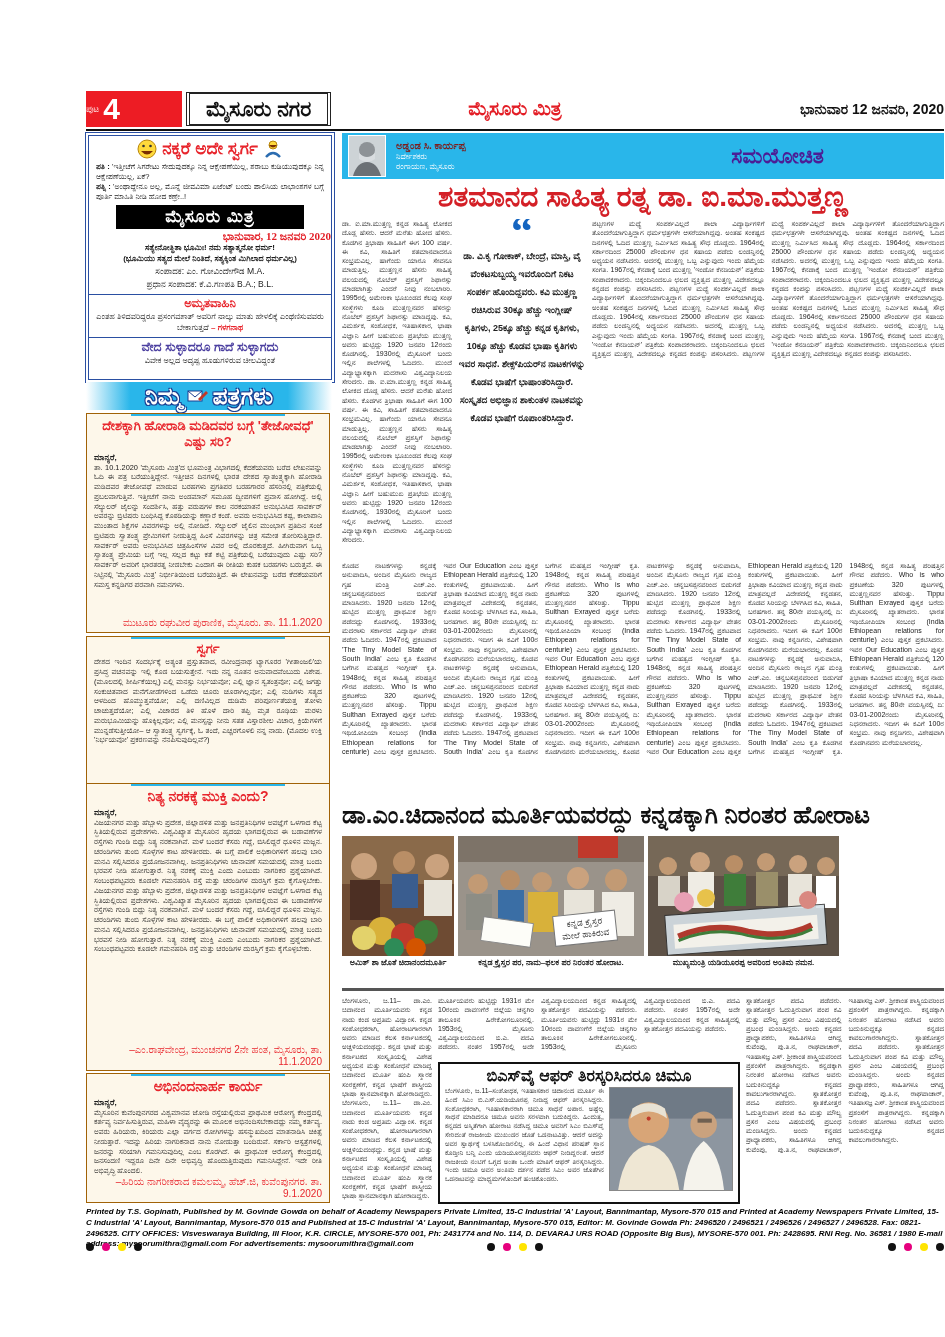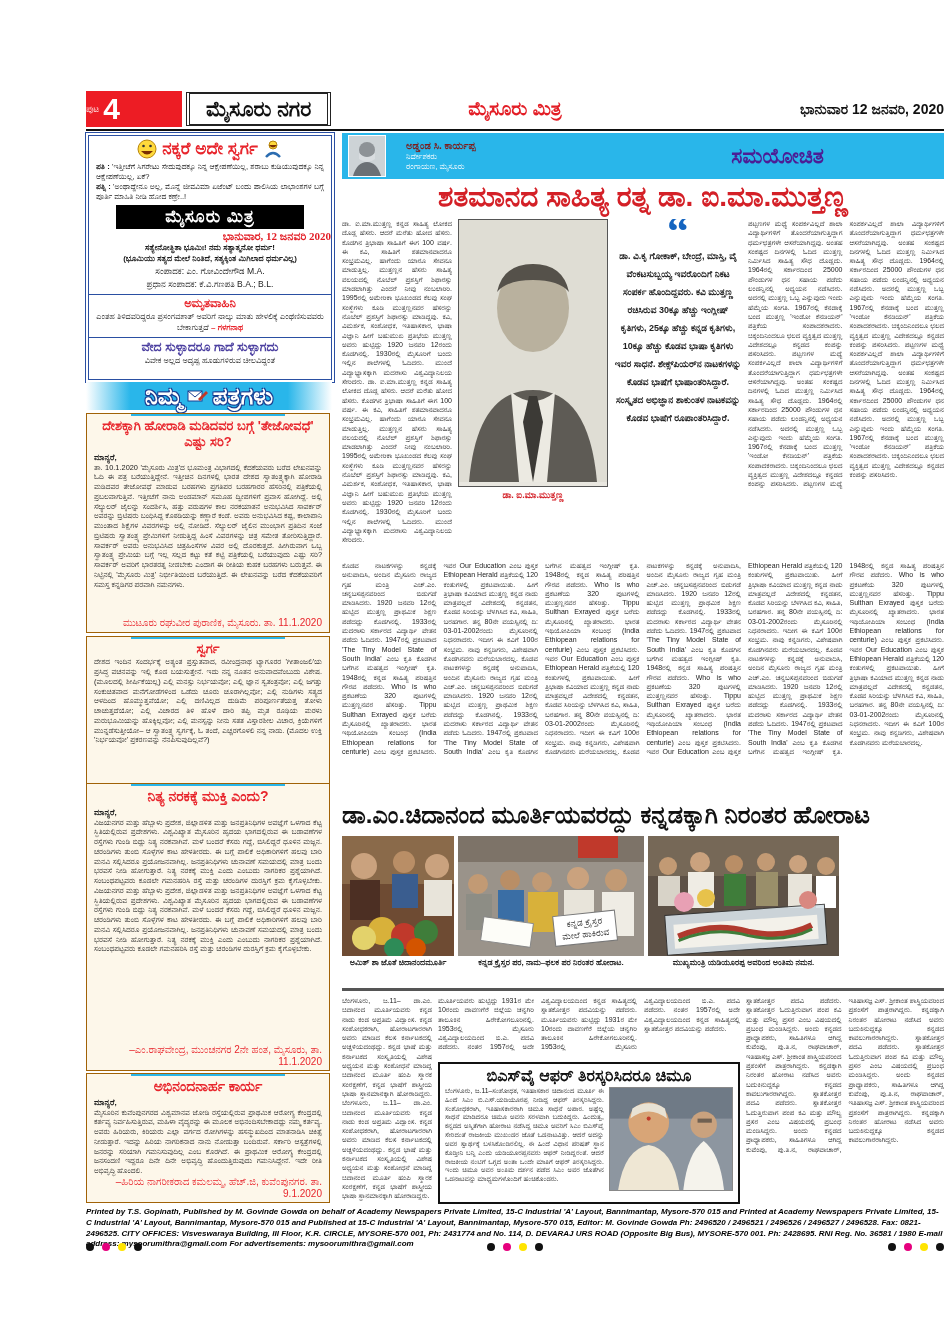--- a/index.html
+++ b/index.html
@@ -46,21 +46,21 @@
   .letters-banner .bw{font-size:23px;font-weight:bold;color:#ffffff;
                       text-shadow:-1px -1px 0 #1b3e91,1px -1px 0 #1b3e91,-1px 1px 0 #1b3e91,1px 1px 0 #1b3e91;}
   .letter{position:absolute;left:0;width:244px;border:1px solid #a16207;background:#fdf7ea;padding:4px 7px;box-sizing:border-box;}
   .letter::before{content:"";position:absolute;top:-3px;left:18%;width:64%;height:5px;background:#29b6ea;}
   .letter-head{color:#e8252c;font-weight:bold;text-align:center;line-height:1.25;}
   .letter-sal{font-size:8px;font-weight:bold;margin-top:2px;}
   .letter-body{font-size:7.4px;line-height:1.32;}
   .letter-sig{color:#e8252c;font-weight:normal;font-size:10px;text-align:right;margin-top:2px;}
   .bstrip{left:342px;top:133px;width:602px;height:46px;background:#29b6ea;display:flex;align-items:center;}
   .bstrip .bphoto{width:36px;height:40px;background:#cfd4d6;border:1px solid #fff;margin-left:6px;flex:none;}
-  .bline{margin-left:20px;line-height:1.2;}
+  .bline{margin-left:10px;line-height:1.2;}
   .bname{color:#7b1f1f;font-weight:bold;font-size:10px;}
   .brole{color:#ffffff;font-size:8px;}
   .kicker{margin-left:auto;margin-right:120px;color:#4c1d95;font-weight:bold;font-size:21px;
           }
   .headline{left:342px;top:181px;width:602px;text-align:center;color:#d42027;font-weight:bold;font-size:28px;}
   .row1{left:342px;top:219px;width:602px;height:338px;display:flex;gap:6px;}
   .a-col1{width:110px;flex:none;font-size:7px;line-height:1.33;}
   .a-photo{width:150px;flex:none;}
   .a-photo .frame{border:1px solid #555;background:#e9e7e0;}
   .a-caption{color:#d42027;font-weight:bold;font-size:9px;text-align:center;margin-top:3px;}
@@ -206,34 +206,20 @@
       <div class="brole">ನಿರ್ದೇಶಕರು</div>
       <div class="brole">ರಂಗಾಯಣ, ಮೈಸೂರು</div>
     </div>
     <div class="kicker">ಸಮಯೋಚಿತ</div>
   </div>
 
   <div class="abs headline">ಶತಮಾನದ ಸಾಹಿತ್ಯ ರತ್ನ ಡಾ. ಐ.ಮಾ.ಮುತ್ತಣ್ಣ</div>
 
   <div class="abs row1">
     <div class="a-col1 just clip">ಡಾ. ಐ.ಮಾ.ಮುತ್ತಣ್ಣ ಕನ್ನಡ ಸಾಹಿತ್ಯ ಲೋಕದ ದೊಡ್ಡ ಹೆಸರು. ಆದರೆ ಮರೆತು ಹೋದ ಹೆಸರು. ಕೊಡಗಿನ ತ್ರಿಭಾಷಾ ಸಾಹಿತಿಗೆ ಈಗ 100 ವರ್ಷ. ಈ ಕವಿ, ಸಾಹಿತಿಗೆ ಶತಮಾನವಾದರೂ ಸಂಭ್ರಮವಿಲ್ಲ. ಹಾಗೆಂದು ಯಾರೂ ಸೇವನೂ ಮಾಡುತ್ತಿಲ್ಲ. ಮುತ್ತಣ್ಣನ ಹೆಸರು ಸಾಹಿತ್ಯ ವಲಯದಲ್ಲಿ ನೊಬೆಲ್ ಪ್ರಶಸ್ತಿಗೆ ಶಿಫಾರಸ್ಸು ಮಾಡಲಾಗಿತ್ತು ಎಂದರೆ ನೀವು ನಂಬಲಾರಿರಿ. 1995ರಲ್ಲಿ ಅಮೇರಿಕಾ ಭೂಖಂಡದ ಕೆಲವು ಸಂಘ ಸಂಸ್ಥೆಗಳು ಕೂಡಿ ಮುತ್ತಣ್ಣನವರ ಹೆಸರನ್ನು ನೊಬೆಲ್ ಪ್ರಶಸ್ತಿಗೆ ಶಿಫಾರಸ್ಸು ಮಾಡಿದ್ದವು. ಕವಿ, ವಿಮರ್ಶಕ, ಸಂಶೋಧಕ, ಇತಿಹಾಸಕಾರ, ಭಾಷಾ ವಿಜ್ಞಾನಿ ಹೀಗೆ ಬಹುಮುಖ ಪ್ರತಿಭೆಯ ಮುತ್ತಣ್ಣ ಅವರು ಹುಟ್ಟಿದ್ದು 1920 ಜನವರಿ 12ರಂದು ಕೊಡಗಿನಲ್ಲಿ. 1930ರಲ್ಲಿ ಮೈಸೂರಿಗೆ ಬಂದು ಇಲ್ಲಿನ ಶಾಲೆಗಳಲ್ಲಿ ಓದಿದರು. ಮುಂದೆ ವಿದ್ಯಾಭ್ಯಾಸಕ್ಕಾಗಿ ಮದರಾಸು ವಿಶ್ವವಿದ್ಯಾನಿಲಯ ಸೇರಿದರು. ಡಾ. ಐ.ಮಾ.ಮುತ್ತಣ್ಣ ಕನ್ನಡ ಸಾಹಿತ್ಯ ಲೋಕದ ದೊಡ್ಡ ಹೆಸರು. ಆದರೆ ಮರೆತು ಹೋದ ಹೆಸರು. ಕೊಡಗಿನ ತ್ರಿಭಾಷಾ ಸಾಹಿತಿಗೆ ಈಗ 100 ವರ್ಷ. ಈ ಕವಿ, ಸಾಹಿತಿಗೆ ಶತಮಾನವಾದರೂ ಸಂಭ್ರಮವಿಲ್ಲ. ಹಾಗೆಂದು ಯಾರೂ ಸೇವನೂ ಮಾಡುತ್ತಿಲ್ಲ. ಮುತ್ತಣ್ಣನ ಹೆಸರು ಸಾಹಿತ್ಯ ವಲಯದಲ್ಲಿ ನೊಬೆಲ್ ಪ್ರಶಸ್ತಿಗೆ ಶಿಫಾರಸ್ಸು ಮಾಡಲಾಗಿತ್ತು ಎಂದರೆ ನೀವು ನಂಬಲಾರಿರಿ. 1995ರಲ್ಲಿ ಅಮೇರಿಕಾ ಭೂಖಂಡದ ಕೆಲವು ಸಂಘ ಸಂಸ್ಥೆಗಳು ಕೂಡಿ ಮುತ್ತಣ್ಣನವರ ಹೆಸರನ್ನು ನೊಬೆಲ್ ಪ್ರಶಸ್ತಿಗೆ ಶಿಫಾರಸ್ಸು ಮಾಡಿದ್ದವು. ಕವಿ, ವಿಮರ್ಶಕ, ಸಂಶೋಧಕ, ಇತಿಹಾಸಕಾರ, ಭಾಷಾ ವಿಜ್ಞಾನಿ ಹೀಗೆ ಬಹುಮುಖ ಪ್ರತಿಭೆಯ ಮುತ್ತಣ್ಣ ಅವರು ಹುಟ್ಟಿದ್ದು 1920 ಜನವರಿ 12ರಂದು ಕೊಡಗಿನಲ್ಲಿ. 1930ರಲ್ಲಿ ಮೈಸೂರಿಗೆ ಬಂದು ಇಲ್ಲಿನ ಶಾಲೆಗಳಲ್ಲಿ ಓದಿದರು. ಮುಂದೆ ವಿದ್ಯಾಭ್ಯಾಸಕ್ಕಾಗಿ ಮದರಾಸು ವಿಶ್ವವಿದ್ಯಾನಿಲಯ ಸೇರಿದರು.</div>
-    <div class="a-photo">
-      <div class="frame">
-        <svg width="148" height="262" viewBox="0 0 148 262">
-          <rect width="148" height="262" fill="#e8e6de"></rect>
-          <rect width="148" height="262" fill="#cfccc2" opacity="0.35"></rect>
-          <ellipse cx="74" cy="88" rx="36" ry="44" fill="#b9b19e"></ellipse>
-          <path d="M38 72 q6 -28 36 -28 q30 0 36 28 q-10 -12 -36 -12 q-26 0 -36 12 z" fill="#55514a"></path>
-          <path d="M10 262 q8 -92 64 -92 q56 0 64 92 z" fill="#5e5b55"></path>
-          <path d="M52 172 q22 18 44 0 l-8 90 h-28 z" fill="#eceae2"></path>
-          <path d="M70 176 h8 l6 26 -10 60 -10 -60 z" fill="#3c3a36"></path>
-        </svg>
-      </div>
-      <div class="a-caption">ಡಾ. ಐ.ಮಾ.ಮುತ್ತಣ್ಣ</div>
-    </div>
     <div class="a-quote clip">
       <span class="qmark">“</span>
       <span class="qtext">ಡಾ. ವಿ.ಕೃ ಗೋಕಾಕ್, ಬೇಂದ್ರೆ, ಮಾಸ್ತಿ, ವೈ ವೆಂಕಟಸುಬ್ಬಯ್ಯ ಇವರೊಂದಿಗೆ ನಿಕಟ ಸಂಪರ್ಕ ಹೊಂದಿದ್ದವರು. ಕವಿ ಮುತ್ತಣ್ಣ ರಚಿಸಿರುವ 30ಕ್ಕೂ ಹೆಚ್ಚು ಇಂಗ್ಲೀಷ್ ಕೃತಿಗಳು, 25ಕ್ಕೂ ಹೆಚ್ಚು ಕನ್ನಡ ಕೃತಿಗಳು, 10ಕ್ಕೂ ಹೆಚ್ಚು ಕೊಡವ ಭಾಷಾ ಕೃತಿಗಳು ಇವರ ಸಾಧನೆ. ಶೇಕ್ಸ್‌ಪಿಯರ್‌ನ ನಾಟಕಗಳನ್ನು ಕೊಡವ ಭಾಷೆಗೆ ಭಾಷಾಂತರಿಸಿದ್ದಾರೆ. ಸಂಸ್ಕೃತದ ಅಭಿಜ್ಞಾನ ಶಾಕುಂತಳ ನಾಟಕವನ್ನು ಕೊಡವ ಭಾಷೆಗೆ ರೂಪಾಂತರಿಸಿದ್ದಾರೆ.</span>
     </div>
     <div class="a-right just clip">ಪಟ್ಟಣಗಳ ಮಧ್ಯೆ ಸಂಪರ್ಕವಿಲ್ಲದೆ ಶಾಲಾ ವಿದ್ಯಾರ್ಥಿಗಳಿಗೆ ತೊಂದರೆಯಾಗುತ್ತಿದ್ದಾಗ ಧರ್ಮಛತ್ರಗಳೇ ಆಸರೆಯಾಗಿದ್ದವು. ಅಂತಹ ಸಂಕಷ್ಟದ ದಿನಗಳಲ್ಲಿ ಓದಿದ ಮುತ್ತಣ್ಣ ನಿರ್ಮಿಸಿದ ಸಾಹಿತ್ಯ ಸೌಧ ದೊಡ್ಡದು. 1964ರಲ್ಲಿ ಸರ್ಕಾರದಿಂದ 25000 ಪೌಂಡುಗಳ ಧನ ಸಹಾಯ ಪಡೆದು ಲಂಡನ್ನಿನಲ್ಲಿ ಅಧ್ಯಯನ ನಡೆಸಿದರು. ಅದರಲ್ಲಿ ಮುತ್ತಣ್ಣ ಒಬ್ಬ ಎನ್ನುವುದು ಇಂದು ಹೆಮ್ಮೆಯ ಸಂಗತಿ. 1967ರಲ್ಲಿ ಕೆನಡಾಕ್ಕೆ ಬಂದ ಮುತ್ತಣ್ಣ 'ಇಂಡೋ ಕೆನಡಿಯನ್' ಪತ್ರಿಕೆಯ ಸಂಪಾದಕರಾದರು. ಚಿಕ್ಕಂದಿನಿಂದಲೂ ಛಲದ ವ್ಯಕ್ತಿತ್ವದ ಮುತ್ತಣ್ಣ ವಿದೇಶದಲ್ಲೂ ಕನ್ನಡದ ಕಂಪನ್ನು ಪಸರಿಸಿದರು. ಪಟ್ಟಣಗಳ ಮಧ್ಯೆ ಸಂಪರ್ಕವಿಲ್ಲದೆ ಶಾಲಾ ವಿದ್ಯಾರ್ಥಿಗಳಿಗೆ ತೊಂದರೆಯಾಗುತ್ತಿದ್ದಾಗ ಧರ್ಮಛತ್ರಗಳೇ ಆಸರೆಯಾಗಿದ್ದವು. ಅಂತಹ ಸಂಕಷ್ಟದ ದಿನಗಳಲ್ಲಿ ಓದಿದ ಮುತ್ತಣ್ಣ ನಿರ್ಮಿಸಿದ ಸಾಹಿತ್ಯ ಸೌಧ ದೊಡ್ಡದು. 1964ರಲ್ಲಿ ಸರ್ಕಾರದಿಂದ 25000 ಪೌಂಡುಗಳ ಧನ ಸಹಾಯ ಪಡೆದು ಲಂಡನ್ನಿನಲ್ಲಿ ಅಧ್ಯಯನ ನಡೆಸಿದರು. ಅದರಲ್ಲಿ ಮುತ್ತಣ್ಣ ಒಬ್ಬ ಎನ್ನುವುದು ಇಂದು ಹೆಮ್ಮೆಯ ಸಂಗತಿ. 1967ರಲ್ಲಿ ಕೆನಡಾಕ್ಕೆ ಬಂದ ಮುತ್ತಣ್ಣ 'ಇಂಡೋ ಕೆನಡಿಯನ್' ಪತ್ರಿಕೆಯ ಸಂಪಾದಕರಾದರು. ಚಿಕ್ಕಂದಿನಿಂದಲೂ ಛಲದ ವ್ಯಕ್ತಿತ್ವದ ಮುತ್ತಣ್ಣ ವಿದೇಶದಲ್ಲೂ ಕನ್ನಡದ ಕಂಪನ್ನು ಪಸರಿಸಿದರು. ಪಟ್ಟಣಗಳ ಮಧ್ಯೆ ಸಂಪರ್ಕವಿಲ್ಲದೆ ಶಾಲಾ ವಿದ್ಯಾರ್ಥಿಗಳಿಗೆ ತೊಂದರೆಯಾಗುತ್ತಿದ್ದಾಗ ಧರ್ಮಛತ್ರಗಳೇ ಆಸರೆಯಾಗಿದ್ದವು. ಅಂತಹ ಸಂಕಷ್ಟದ ದಿನಗಳಲ್ಲಿ ಓದಿದ ಮುತ್ತಣ್ಣ ನಿರ್ಮಿಸಿದ ಸಾಹಿತ್ಯ ಸೌಧ ದೊಡ್ಡದು. 1964ರಲ್ಲಿ ಸರ್ಕಾರದಿಂದ 25000 ಪೌಂಡುಗಳ ಧನ ಸಹಾಯ ಪಡೆದು ಲಂಡನ್ನಿನಲ್ಲಿ ಅಧ್ಯಯನ ನಡೆಸಿದರು. ಅದರಲ್ಲಿ ಮುತ್ತಣ್ಣ ಒಬ್ಬ ಎನ್ನುವುದು ಇಂದು ಹೆಮ್ಮೆಯ ಸಂಗತಿ. 1967ರಲ್ಲಿ ಕೆನಡಾಕ್ಕೆ ಬಂದ ಮುತ್ತಣ್ಣ 'ಇಂಡೋ ಕೆನಡಿಯನ್' ಪತ್ರಿಕೆಯ ಸಂಪಾದಕರಾದರು. ಚಿಕ್ಕಂದಿನಿಂದಲೂ ಛಲದ ವ್ಯಕ್ತಿತ್ವದ ಮುತ್ತಣ್ಣ ವಿದೇಶದಲ್ಲೂ ಕನ್ನಡದ ಕಂಪನ್ನು ಪಸರಿಸಿದರು. ಪಟ್ಟಣಗಳ ಮಧ್ಯೆ ಸಂಪರ್ಕವಿಲ್ಲದೆ ಶಾಲಾ ವಿದ್ಯಾರ್ಥಿಗಳಿಗೆ ತೊಂದರೆಯಾಗುತ್ತಿದ್ದಾಗ ಧರ್ಮಛತ್ರಗಳೇ ಆಸರೆಯಾಗಿದ್ದವು. ಅಂತಹ ಸಂಕಷ್ಟದ ದಿನಗಳಲ್ಲಿ ಓದಿದ ಮುತ್ತಣ್ಣ ನಿರ್ಮಿಸಿದ ಸಾಹಿತ್ಯ ಸೌಧ ದೊಡ್ಡದು. 1964ರಲ್ಲಿ ಸರ್ಕಾರದಿಂದ 25000 ಪೌಂಡುಗಳ ಧನ ಸಹಾಯ ಪಡೆದು ಲಂಡನ್ನಿನಲ್ಲಿ ಅಧ್ಯಯನ ನಡೆಸಿದರು. ಅದರಲ್ಲಿ ಮುತ್ತಣ್ಣ ಒಬ್ಬ ಎನ್ನುವುದು ಇಂದು ಹೆಮ್ಮೆಯ ಸಂಗತಿ. 1967ರಲ್ಲಿ ಕೆನಡಾಕ್ಕೆ ಬಂದ ಮುತ್ತಣ್ಣ 'ಇಂಡೋ ಕೆನಡಿಯನ್' ಪತ್ರಿಕೆಯ ಸಂಪಾದಕರಾದರು. ಚಿಕ್ಕಂದಿನಿಂದಲೂ ಛಲದ ವ್ಯಕ್ತಿತ್ವದ ಮುತ್ತಣ್ಣ ವಿದೇಶದಲ್ಲೂ ಕನ್ನಡದ ಕಂಪನ್ನು ಪಸರಿಸಿದರು.</div>
   </div>
 
   <div class="abs row2 just clip">ಕೊಡವ ನಾಟಕಗಳನ್ನು ಕನ್ನಡಕ್ಕೆ ಅನುವಾದಿಸಿ, ಅಂದಿನ ಮೈಸೂರು ರಾಜ್ಯದ ಗೃಹ ಮಂತ್ರಿ ಎಚ್.ಎಂ. ಚನ್ನಬಸಪ್ಪನವರಿಂದ ಬಿಡುಗಡೆ ಮಾಡಿಸಿದರು. 1920 ಜನವರಿ 12ರಲ್ಲಿ ಹುಟ್ಟಿದ ಮುತ್ತಣ್ಣ ಪ್ರಾಥಮಿಕ ಶಿಕ್ಷಣ ಪಡೆದದ್ದು ಕೊಡಗಿನಲ್ಲಿ. 1933ರಲ್ಲಿ ಮದರಾಸು ಸರ್ಕಾರದ ವಿದ್ಯಾರ್ಥಿ ವೇತನ ಪಡೆದು ಓದಿದರು. 1947ರಲ್ಲಿ ಪ್ರಕಟವಾದ 'The Tiny Model State of South India' ಎಂಬ ಕೃತಿ ಕೊಡಗಿನ ಬಗೆಗಿನ ಮಹತ್ವದ ಇಂಗ್ಲೀಷ್ ಕೃತಿ. 1948ರಲ್ಲಿ ಕನ್ನಡ ಸಾಹಿತ್ಯ ಪರಿಷತ್ತಿನ ಗೌರವ ಪಡೆದರು. Who is who ಪ್ರಕಟಣೆಯ 320 ಪುಟಗಳಲ್ಲಿ ಮುತ್ತಣ್ಣನವರ ಹೆಸರಿತ್ತು. Tippu Sulthan Exrayed ಪುಸ್ತಕ ಬರೆದು ಮೈಸೂರಿನಲ್ಲಿ ಖ್ಯಾತರಾದರು. ಭಾರತ ಇಥಿಯೋಪಿಯಾ ಸಂಬಂಧ (India Ethiopean relations for centurie) ಎಂಬ ಪುಸ್ತಕ ಪ್ರಕಟಿಸಿದರು. ಇವರ Our Education ಎಂಬ ಪುಸ್ತಕ Ethiopean Herald ಪತ್ರಿಕೆಯಲ್ಲಿ 120 ಕಂತುಗಳಲ್ಲಿ ಪ್ರಕಟವಾಯಿತು. ಹೀಗೆ ತ್ರಿಭಾಷಾ ಕವಿಯಾದ ಮುತ್ತಣ್ಣ ಕನ್ನಡ ನಾಡು ಮಾತ್ರವಲ್ಲದೆ ವಿದೇಶದಲ್ಲಿ ಕನ್ನಡತನ, ಕೊಡವ ಸಿರಿಯನ್ನು ಬೆಳಗಿಸಿದ ಕವಿ, ಸಾಹಿತಿ, ಬರಹಗಾರ. ತನ್ನ 80ನೇ ವಯಸ್ಸಿನಲ್ಲಿ ದಿ: 03-01-2002ರಂದು ಮೈಸೂರಿನಲ್ಲಿ ನಿಧನರಾದರು. ಇದೀಗ ಈ ಕವಿಗೆ 100ರ ಸಂಭ್ರಮ. ನಾವು ಕನ್ನಡಿಗರು, ವಿಶೇಷವಾಗಿ ಕೊಡಗಿನವರು ಮರೆಯಬಾರದಲ್ಲ. ಕೊಡವ ನಾಟಕಗಳನ್ನು ಕನ್ನಡಕ್ಕೆ ಅನುವಾದಿಸಿ, ಅಂದಿನ ಮೈಸೂರು ರಾಜ್ಯದ ಗೃಹ ಮಂತ್ರಿ ಎಚ್.ಎಂ. ಚನ್ನಬಸಪ್ಪನವರಿಂದ ಬಿಡುಗಡೆ ಮಾಡಿಸಿದರು. 1920 ಜನವರಿ 12ರಲ್ಲಿ ಹುಟ್ಟಿದ ಮುತ್ತಣ್ಣ ಪ್ರಾಥಮಿಕ ಶಿಕ್ಷಣ ಪಡೆದದ್ದು ಕೊಡಗಿನಲ್ಲಿ. 1933ರಲ್ಲಿ ಮದರಾಸು ಸರ್ಕಾರದ ವಿದ್ಯಾರ್ಥಿ ವೇತನ ಪಡೆದು ಓದಿದರು. 1947ರಲ್ಲಿ ಪ್ರಕಟವಾದ 'The Tiny Model State of South India' ಎಂಬ ಕೃತಿ ಕೊಡಗಿನ ಬಗೆಗಿನ ಮಹತ್ವದ ಇಂಗ್ಲೀಷ್ ಕೃತಿ. 1948ರಲ್ಲಿ ಕನ್ನಡ ಸಾಹಿತ್ಯ ಪರಿಷತ್ತಿನ ಗೌರವ ಪಡೆದರು. Who is who ಪ್ರಕಟಣೆಯ 320 ಪುಟಗಳಲ್ಲಿ ಮುತ್ತಣ್ಣನವರ ಹೆಸರಿತ್ತು. Tippu Sulthan Exrayed ಪುಸ್ತಕ ಬರೆದು ಮೈಸೂರಿನಲ್ಲಿ ಖ್ಯಾತರಾದರು. ಭಾರತ ಇಥಿಯೋಪಿಯಾ ಸಂಬಂಧ (India Ethiopean relations for centurie) ಎಂಬ ಪುಸ್ತಕ ಪ್ರಕಟಿಸಿದರು. ಇವರ Our Education ಎಂಬ ಪುಸ್ತಕ Ethiopean Herald ಪತ್ರಿಕೆಯಲ್ಲಿ 120 ಕಂತುಗಳಲ್ಲಿ ಪ್ರಕಟವಾಯಿತು. ಹೀಗೆ ತ್ರಿಭಾಷಾ ಕವಿಯಾದ ಮುತ್ತಣ್ಣ ಕನ್ನಡ ನಾಡು ಮಾತ್ರವಲ್ಲದೆ ವಿದೇಶದಲ್ಲಿ ಕನ್ನಡತನ, ಕೊಡವ ಸಿರಿಯನ್ನು ಬೆಳಗಿಸಿದ ಕವಿ, ಸಾಹಿತಿ, ಬರಹಗಾರ. ತನ್ನ 80ನೇ ವಯಸ್ಸಿನಲ್ಲಿ ದಿ: 03-01-2002ರಂದು ಮೈಸೂರಿನಲ್ಲಿ ನಿಧನರಾದರು. ಇದೀಗ ಈ ಕವಿಗೆ 100ರ ಸಂಭ್ರಮ. ನಾವು ಕನ್ನಡಿಗರು, ವಿಶೇಷವಾಗಿ ಕೊಡಗಿನವರು ಮರೆಯಬಾರದಲ್ಲ. ಕೊಡವ ನಾಟಕಗಳನ್ನು ಕನ್ನಡಕ್ಕೆ ಅನುವಾದಿಸಿ, ಅಂದಿನ ಮೈಸೂರು ರಾಜ್ಯದ ಗೃಹ ಮಂತ್ರಿ ಎಚ್.ಎಂ. ಚನ್ನಬಸಪ್ಪನವರಿಂದ ಬಿಡುಗಡೆ ಮಾಡಿಸಿದರು. 1920 ಜನವರಿ 12ರಲ್ಲಿ ಹುಟ್ಟಿದ ಮುತ್ತಣ್ಣ ಪ್ರಾಥಮಿಕ ಶಿಕ್ಷಣ ಪಡೆದದ್ದು ಕೊಡಗಿನಲ್ಲಿ. 1933ರಲ್ಲಿ ಮದರಾಸು ಸರ್ಕಾರದ ವಿದ್ಯಾರ್ಥಿ ವೇತನ ಪಡೆದು ಓದಿದರು. 1947ರಲ್ಲಿ ಪ್ರಕಟವಾದ 'The Tiny Model State of South India' ಎಂಬ ಕೃತಿ ಕೊಡಗಿನ ಬಗೆಗಿನ ಮಹತ್ವದ ಇಂಗ್ಲೀಷ್ ಕೃತಿ. 1948ರಲ್ಲಿ ಕನ್ನಡ ಸಾಹಿತ್ಯ ಪರಿಷತ್ತಿನ ಗೌರವ ಪಡೆದರು. Who is who ಪ್ರಕಟಣೆಯ 320 ಪುಟಗಳಲ್ಲಿ ಮುತ್ತಣ್ಣನವರ ಹೆಸರಿತ್ತು. Tippu Sulthan Exrayed ಪುಸ್ತಕ ಬರೆದು ಮೈಸೂರಿನಲ್ಲಿ ಖ್ಯಾತರಾದರು. ಭಾರತ ಇಥಿಯೋಪಿಯಾ ಸಂಬಂಧ (India Ethiopean relations for centurie) ಎಂಬ ಪುಸ್ತಕ ಪ್ರಕಟಿಸಿದರು. ಇವರ Our Education ಎಂಬ ಪುಸ್ತಕ Ethiopean Herald ಪತ್ರಿಕೆಯಲ್ಲಿ 120 ಕಂತುಗಳಲ್ಲಿ ಪ್ರಕಟವಾಯಿತು. ಹೀಗೆ ತ್ರಿಭಾಷಾ ಕವಿಯಾದ ಮುತ್ತಣ್ಣ ಕನ್ನಡ ನಾಡು ಮಾತ್ರವಲ್ಲದೆ ವಿದೇಶದಲ್ಲಿ ಕನ್ನಡತನ, ಕೊಡವ ಸಿರಿಯನ್ನು ಬೆಳಗಿಸಿದ ಕವಿ, ಸಾಹಿತಿ, ಬರಹಗಾರ. ತನ್ನ 80ನೇ ವಯಸ್ಸಿನಲ್ಲಿ ದಿ: 03-01-2002ರಂದು ಮೈಸೂರಿನಲ್ಲಿ ನಿಧನರಾದರು. ಇದೀಗ ಈ ಕವಿಗೆ 100ರ ಸಂಭ್ರಮ. ನಾವು ಕನ್ನಡಿಗರು, ವಿಶೇಷವಾಗಿ ಕೊಡಗಿನವರು ಮರೆಯಬಾರದಲ್ಲ. ಕೊಡವ ನಾಟಕಗಳನ್ನು ಕನ್ನಡಕ್ಕೆ ಅನುವಾದಿಸಿ, ಅಂದಿನ ಮೈಸೂರು ರಾಜ್ಯದ ಗೃಹ ಮಂತ್ರಿ ಎಚ್.ಎಂ. ಚನ್ನಬಸಪ್ಪನವರಿಂದ ಬಿಡುಗಡೆ ಮಾಡಿಸಿದರು. 1920 ಜನವರಿ 12ರಲ್ಲಿ ಹುಟ್ಟಿದ ಮುತ್ತಣ್ಣ ಪ್ರಾಥಮಿಕ ಶಿಕ್ಷಣ ಪಡೆದದ್ದು ಕೊಡಗಿನಲ್ಲಿ. 1933ರಲ್ಲಿ ಮದರಾಸು ಸರ್ಕಾರದ ವಿದ್ಯಾರ್ಥಿ ವೇತನ ಪಡೆದು ಓದಿದರು. 1947ರಲ್ಲಿ ಪ್ರಕಟವಾದ 'The Tiny Model State of South India' ಎಂಬ ಕೃತಿ ಕೊಡಗಿನ ಬಗೆಗಿನ ಮಹತ್ವದ ಇಂಗ್ಲೀಷ್ ಕೃತಿ. 1948ರಲ್ಲಿ ಕನ್ನಡ ಸಾಹಿತ್ಯ ಪರಿಷತ್ತಿನ ಗೌರವ ಪಡೆದರು. Who is who ಪ್ರಕಟಣೆಯ 320 ಪುಟಗಳಲ್ಲಿ ಮುತ್ತಣ್ಣನವರ ಹೆಸರಿತ್ತು. Tippu Sulthan Exrayed ಪುಸ್ತಕ ಬರೆದು ಮೈಸೂರಿನಲ್ಲಿ ಖ್ಯಾತರಾದರು. ಭಾರತ ಇಥಿಯೋಪಿಯಾ ಸಂಬಂಧ (India Ethiopean relations for centurie) ಎಂಬ ಪುಸ್ತಕ ಪ್ರಕಟಿಸಿದರು. ಇವರ Our Education ಎಂಬ ಪುಸ್ತಕ Ethiopean Herald ಪತ್ರಿಕೆಯಲ್ಲಿ 120 ಕಂತುಗಳಲ್ಲಿ ಪ್ರಕಟವಾಯಿತು. ಹೀಗೆ ತ್ರಿಭಾಷಾ ಕವಿಯಾದ ಮುತ್ತಣ್ಣ ಕನ್ನಡ ನಾಡು ಮಾತ್ರವಲ್ಲದೆ ವಿದೇಶದಲ್ಲಿ ಕನ್ನಡತನ, ಕೊಡವ ಸಿರಿಯನ್ನು ಬೆಳಗಿಸಿದ ಕವಿ, ಸಾಹಿತಿ, ಬರಹಗಾರ. ತನ್ನ 80ನೇ ವಯಸ್ಸಿನಲ್ಲಿ ದಿ: 03-01-2002ರಂದು ಮೈಸೂರಿನಲ್ಲಿ ನಿಧನರಾದರು. ಇದೀಗ ಈ ಕವಿಗೆ 100ರ ಸಂಭ್ರಮ. ನಾವು ಕನ್ನಡಿಗರು, ವಿಶೇಷವಾಗಿ ಕೊಡಗಿನವರು ಮರೆಯಬಾರದಲ್ಲ.</div>
 
   <div class="abs murthy-head">ಡಾ.ಎಂ.ಚಿದಾನಂದ ಮೂರ್ತಿಯವರದ್ದು ಕನ್ನಡಕ್ಕಾಗಿ ನಿರಂತರ ಹೋರಾಟ</div>

